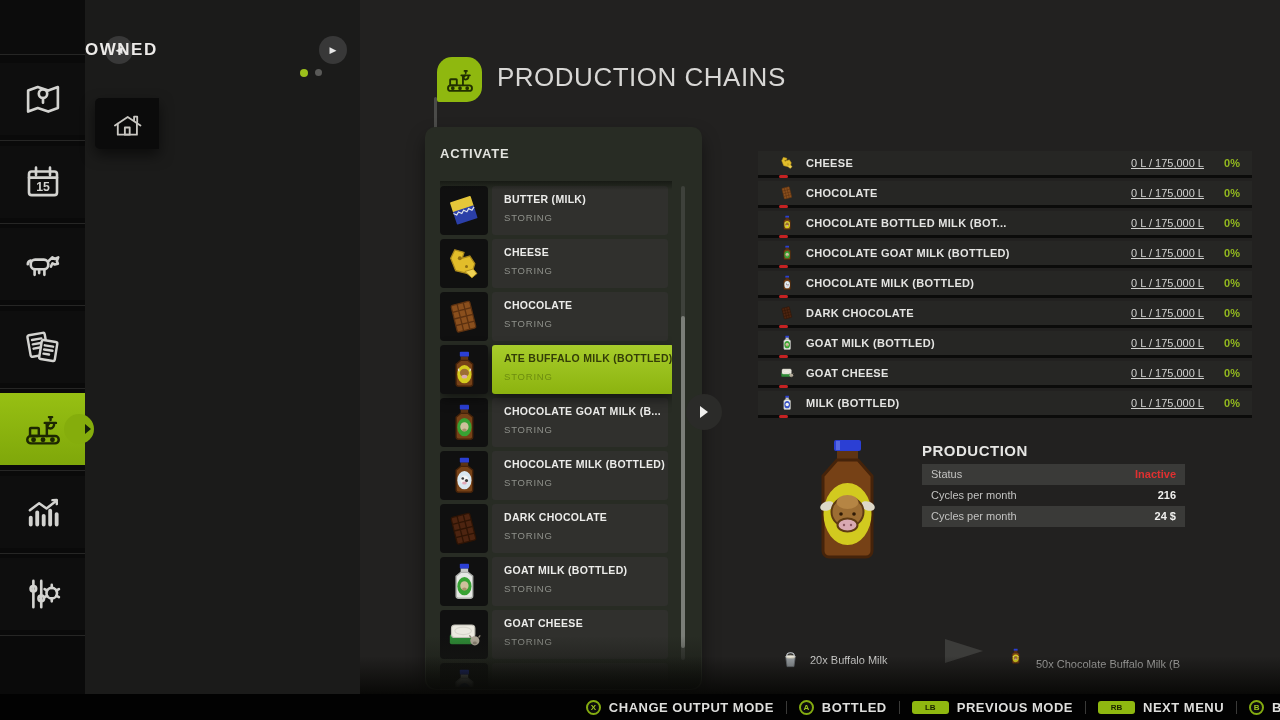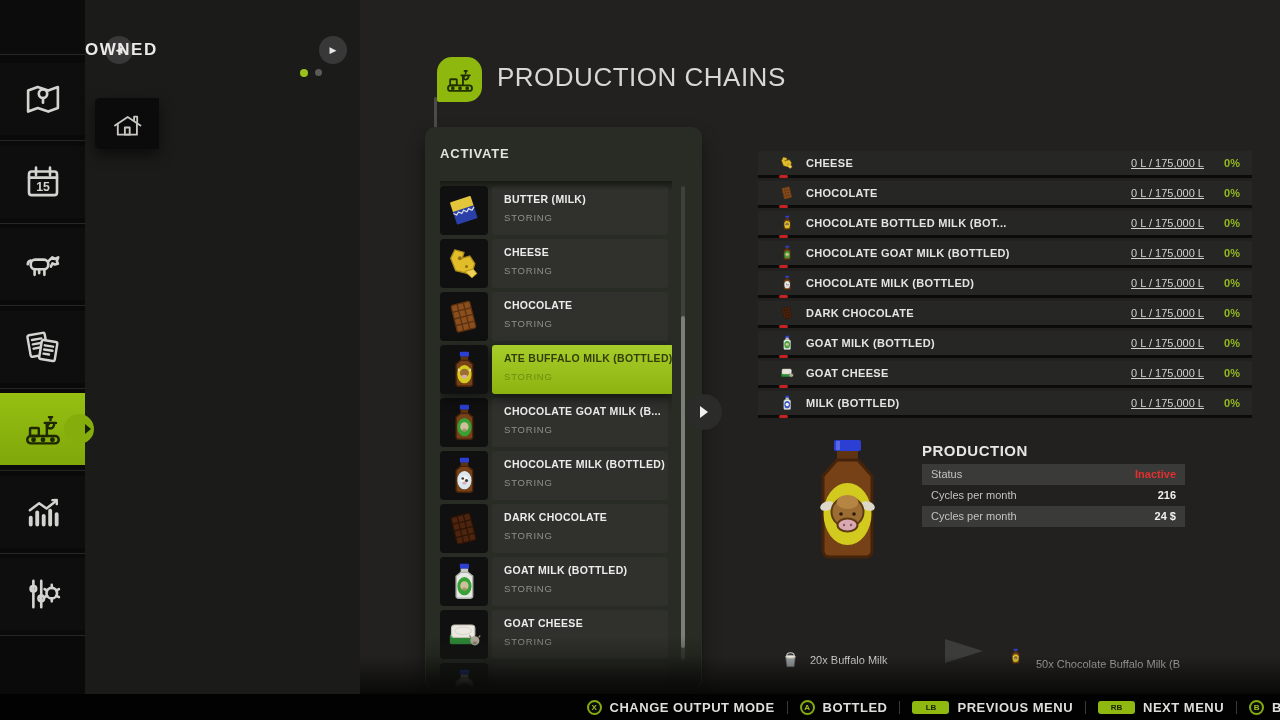--- a/index.html
+++ b/index.html
@@ -644,21 +644,21 @@
       <span class="bb-label">CHANGE OUTPUT MODE</span>
     </div>
     <div class="bb-sep"></div>
     <div class="bb-item">
       <span class="bb-circle">A</span>
       <span class="bb-label">BOTTLED</span>
     </div>
     <div class="bb-sep"></div>
     <div class="bb-item">
       <span class="bb-badge">LB</span>
-      <span class="bb-label">PREVIOUS MENU</span>
+      <span class="bb-label">PREVIOUS MODE</span>
     </div>
     <div class="bb-sep"></div>
     <div class="bb-item">
       <span class="bb-badge">RB</span>
       <span class="bb-label">NEXT MENU</span>
     </div>
     <div class="bb-sep"></div>
     <div class="bb-item" id="bb-last">
       <span class="bb-circle">B</span>
       <span class="bb-label">B</span>

